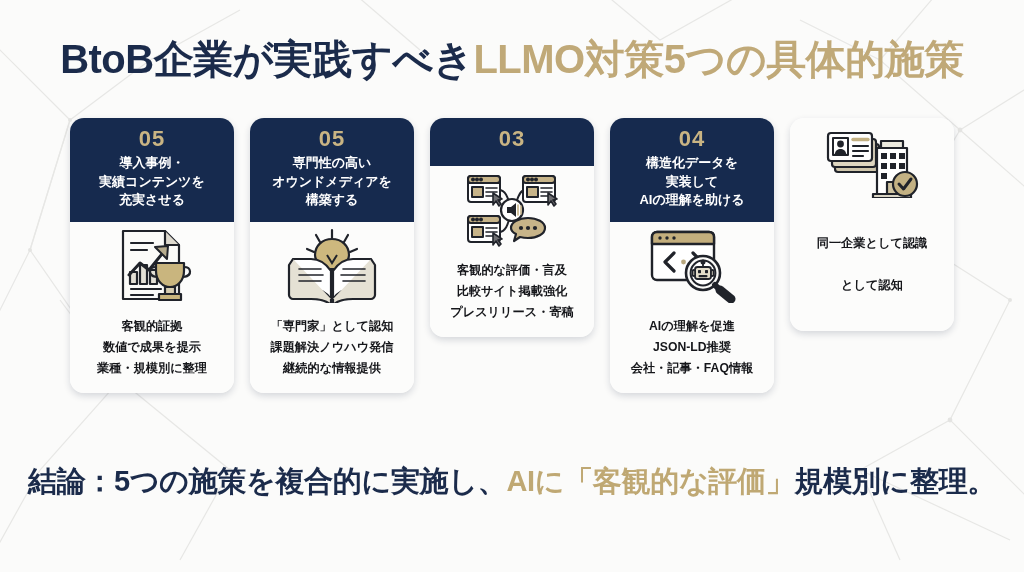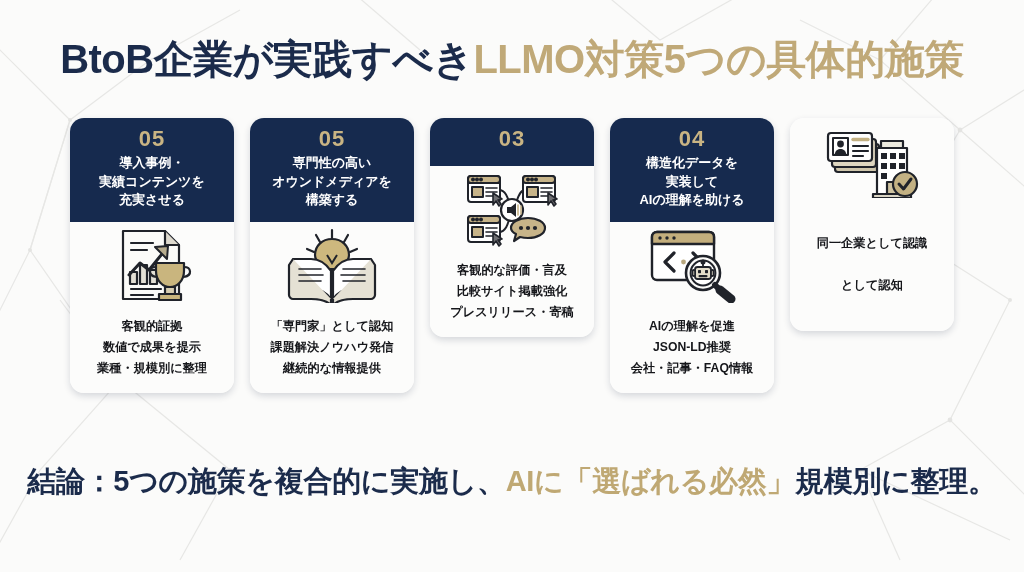--- a/index.html
+++ b/index.html
@@ -378,17 +378,17 @@
           <div>同一企業として認識</div>
           <div>として認知</div>
         </div>
       </div>
     </div>
 
   </div>
 
   <div class="footer">
     <div class="footer-text">
-      <span class="f-navy">結論：5つの施策を複合的に実施し、</span><span class="f-gold">AIに「選ばれる必然」</span><span class="f-navy">規模別に整理。</span>
+      <span class="f-navy">結論：5つの施策を複合的に実施し、</span><span class="f-gold">AIに「客観的な評価」</span><span class="f-navy">規模別に整理。</span>
     </div>
   </div>
 
 </div>
 
 </body></html>

